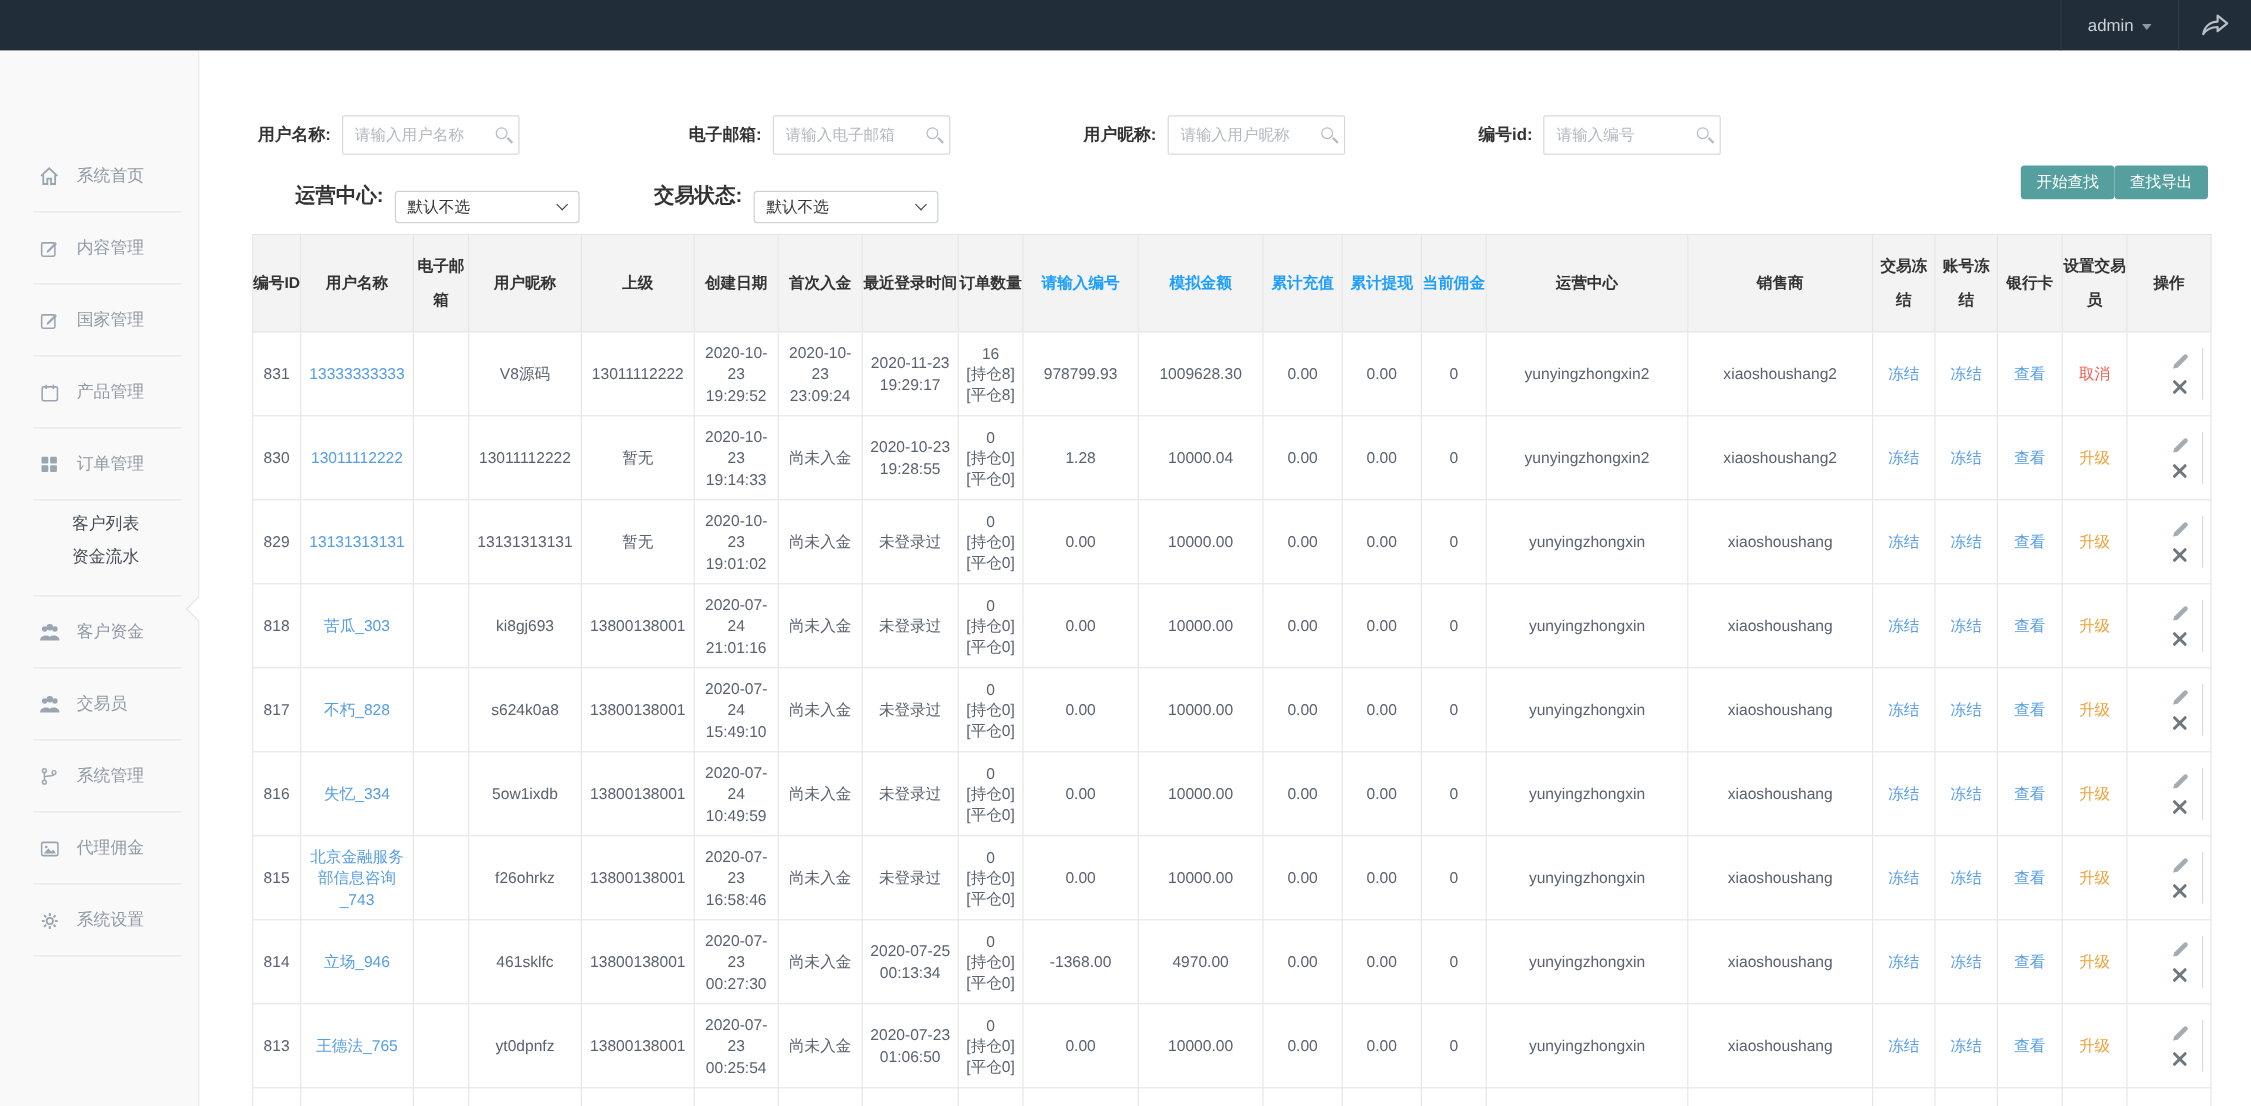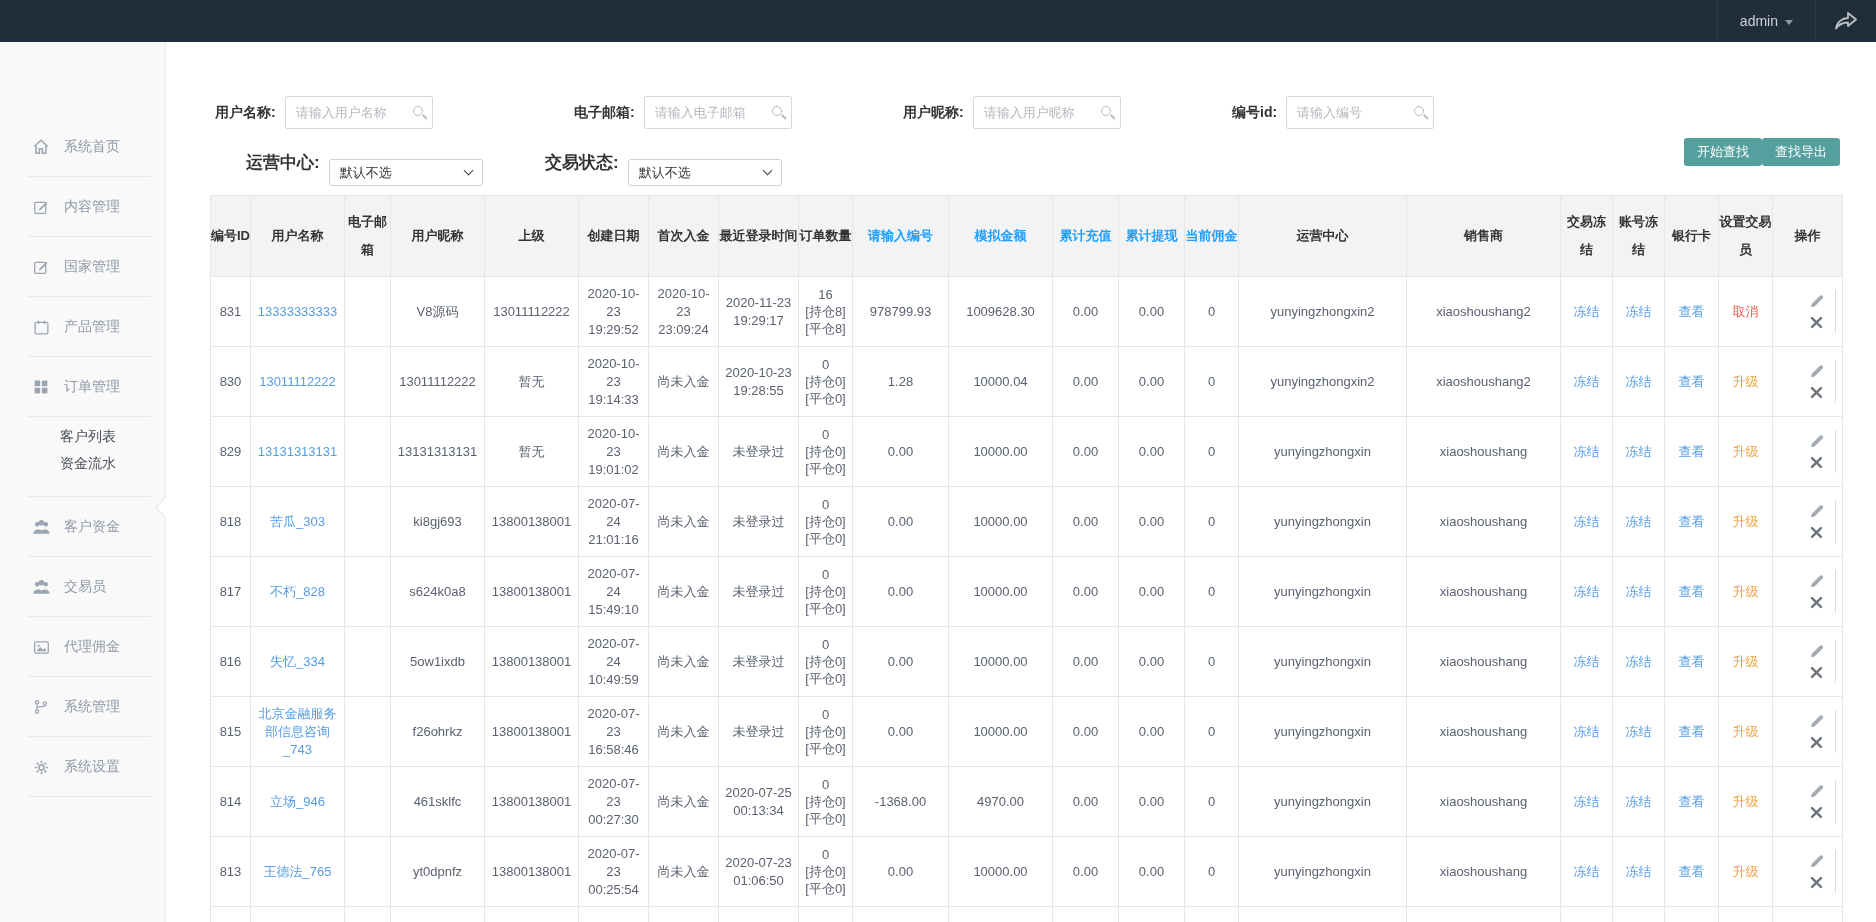--- a/index.html
+++ b/index.html
@@ -166,38 +166,38 @@
             <circle cx="5.5" cy="6.5" r="2.4" fill="currentColor"></circle>
             <circle cx="14.5" cy="6.5" r="2.4" fill="currentColor"></circle>
             <circle cx="10" cy="5" r="2.9" fill="currentColor"></circle>
             <path d="M1.5 16.5 C1.5 11.8 7.5 11.3 10 13.2 C12.5 11.3 18.5 11.8 18.5 16.5 Z" fill="currentColor"></path>
           </svg>
         </span>
         <span class="side-label">交易员</span>
       </div>
       <div class="side-item">
         <span class="side-icon">
-          <svg width="17" height="17" viewBox="0 0 20 20">
-            <rect x="2" y="3.5" width="16" height="13" rx="1.5" fill="none" stroke="currentColor" stroke-width="1.5"></rect>
-            <circle cx="6.5" cy="8" r="1.3" fill="currentColor"></circle>
-            <path d="M4 14.5 L8.5 9.5 L11.5 12.5 L13.5 10.5 L16 14.5 Z" fill="currentColor"></path>
-          </svg>
-        </span>
-        <span class="side-label">代理佣金</span>
-      </div>
-      <div class="side-item">
-        <span class="side-icon">
           <svg width="16" height="16" viewBox="0 0 20 20">
             <circle cx="5" cy="4" r="2" fill="none" stroke="currentColor" stroke-width="1.5"></circle>
             <circle cx="5" cy="16" r="2" fill="none" stroke="currentColor" stroke-width="1.5"></circle>
             <circle cx="15" cy="6" r="2" fill="none" stroke="currentColor" stroke-width="1.5"></circle>
             <path d="M5 6 V14 M5 11 C5 8.5 15 10.5 15 8" fill="none" stroke="currentColor" stroke-width="1.5"></path>
           </svg>
         </span>
         <span class="side-label">系统管理</span>
+      </div>
+      <div class="side-item">
+        <span class="side-icon">
+          <svg width="17" height="17" viewBox="0 0 20 20">
+            <rect x="2" y="3.5" width="16" height="13" rx="1.5" fill="none" stroke="currentColor" stroke-width="1.5"></rect>
+            <circle cx="6.5" cy="8" r="1.3" fill="currentColor"></circle>
+            <path d="M4 14.5 L8.5 9.5 L11.5 12.5 L13.5 10.5 L16 14.5 Z" fill="currentColor"></path>
+          </svg>
+        </span>
+        <span class="side-label">代理佣金</span>
       </div>
       <div class="side-item">
         <span class="side-icon">
           <svg width="17" height="17" viewBox="0 0 20 20">
             <circle cx="10" cy="10" r="3.1" fill="none" stroke="currentColor" stroke-width="1.8"></circle>
             <path d="M10 2.2 V5 M10 15 V17.8 M2.2 10 H5 M15 10 H17.8 M4.4 4.4 L6.4 6.4 M13.6 13.6 L15.6 15.6 M15.6 4.4 L13.6 6.4 M6.4 13.6 L4.4 15.6" stroke="currentColor" stroke-width="2"></path>
           </svg>
         </span>
         <span class="side-label">系统设置</span>
       </div>

